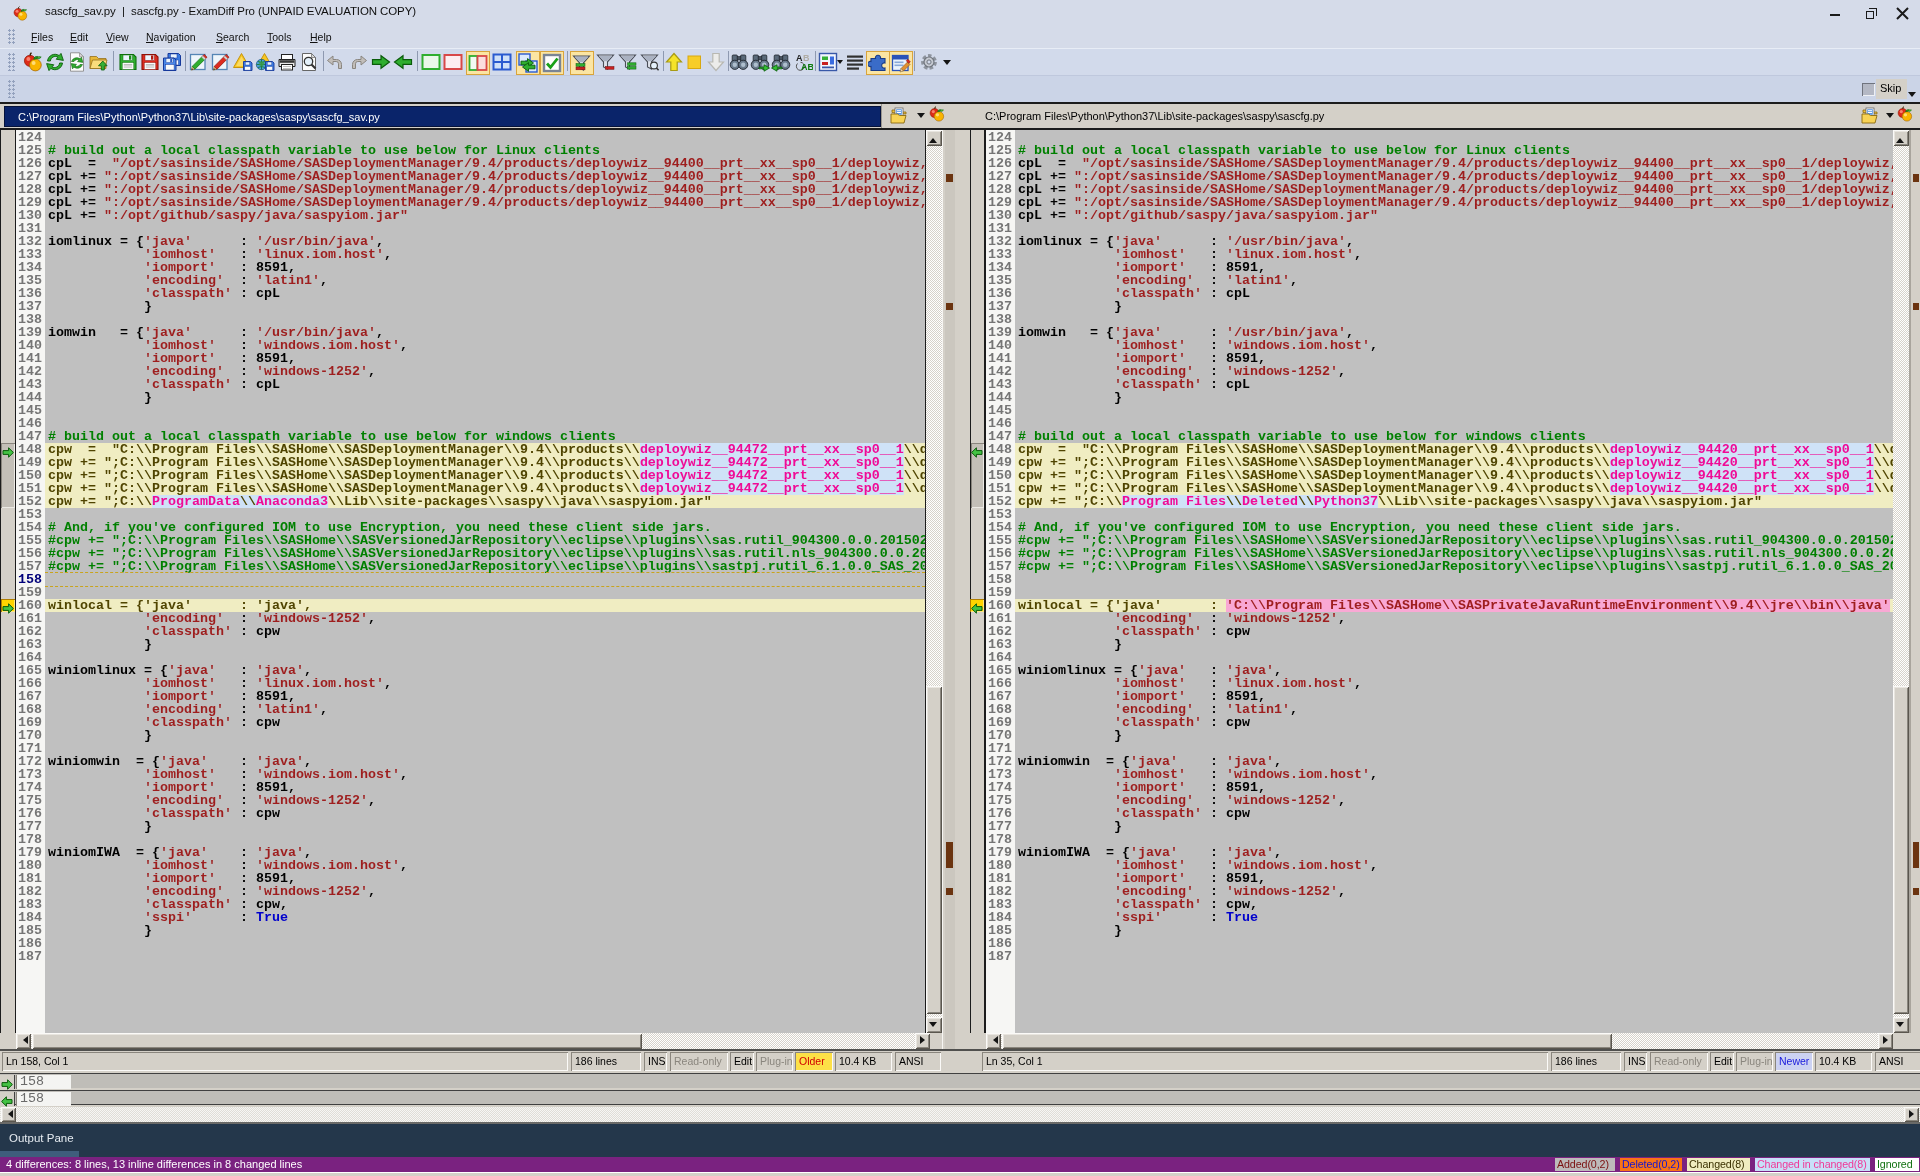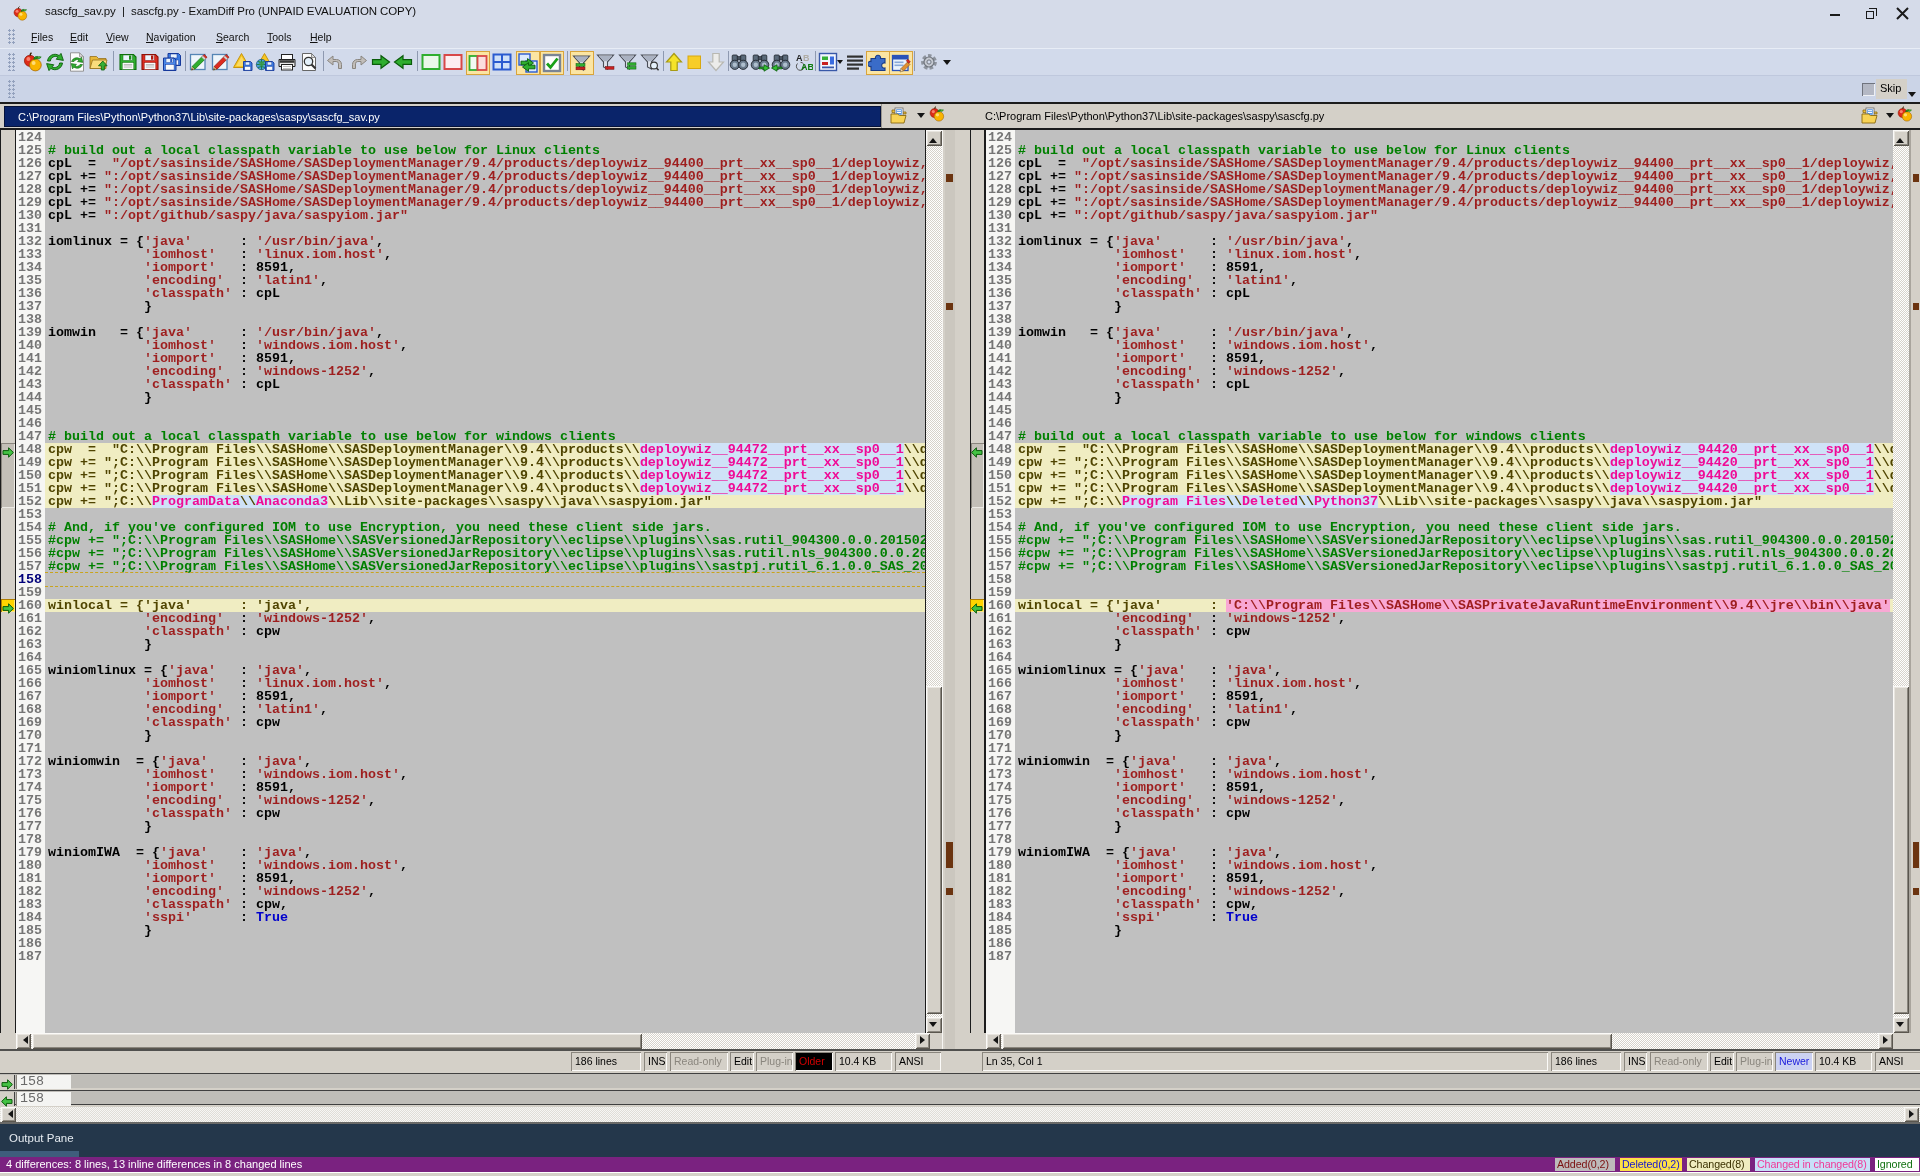--- a/index.html
+++ b/index.html
@@ -725,26 +725,27 @@
 <div class="track abs" style="left:986px;top:1033px;width:907px;height:16px"></div>
 <div class="sbtn" style="left:986px;top:1033px;width:15px;height:16px">
     <div class="tleft" style="left:3px;top:3px;border-right-color:#141414;border-width:4px;border-right-width:5px"></div>
   </div>
 <div class="sbtn" style="left:1878px;top:1033px;width:15px;height:16px">
     <div class="tright" style="left:5px;top:3px;border-left-color:#141414;border-width:4px;border-left-width:5px"></div>
   </div>
 <div class="thumb" style="left:1002px;top:1033px;width:610px;height:16px"></div>
 <div class="abs" style="left:0;top:1049px;width:1920px;height:2px;background:#50504e"></div>
 <div class="statusbar" style="left:0px;width:942px">
+    <div class="scell" style="left:2px;width:566px">Ln 158, Col 1</div>
     <div class="scell" style="left:571px;width:70px;">186 lines</div>
     <div class="scell" style="left:644px;width:23px;">INS</div>
     <div class="scell" style="left:670px;width:58px;"><span class="gray">Read-only</span></div>
     <div class="scell" style="left:730px;width:24px;">Edit</div>
     <div class="scell" style="left:756px;width:37px;"><span class="gray">Plug-in</span></div>
-    <div class="scell" style="left:795px;width:38px;background:#000000;"><span style="color:#d00000">Older</span></div>
+    <div class="scell" style="left:795px;width:38px;background:#fde047;"><span style="color:#d00000">Older</span></div>
     <div class="scell" style="left:835px;width:57px;">10.4 KB</div>
     <div class="scell" style="left:895px;width:46px;">ANSI</div>
   </div>
 <div class="statusbar" style="left:980px;width:960px">
     <div class="scell" style="left:2px;width:566px">Ln 35, Col 1</div>
     <div class="scell" style="left:571px;width:70px;">186 lines</div>
     <div class="scell" style="left:644px;width:23px;">INS</div>
     <div class="scell" style="left:670px;width:58px;"><span class="gray">Read-only</span></div>
     <div class="scell" style="left:730px;width:24px;">Edit</div>
     <div class="scell" style="left:756px;width:37px;"><span class="gray">Plug-in</span></div>
@@ -777,17 +778,17 @@
     <div class="tright" style="left:5px;top:2.5px;border-left-color:#141414;border-width:4px;border-left-width:5px"></div>
   </div>
 <div class="abs" style="left:0;top:1122px;width:1920px;height:2px;background:#6a6a68"></div>
 <div class="abs" id="opane">
     <div class="t">Output Pane</div>
     <div class="bar"></div>
   </div>
 <div class="abs" id="purple">
     <div class="t">4 differences: 8 lines, 13 inline differences in 8 changed lines</div>
     <div class="chip" style="left:1555px;width:60px;background:#bdbaba;color:#7a1010">Added(0,2)</div>
-    <div class="chip" style="left:1620px;width:62px;background:#fde047;color:#1515d0">Deleted(0,2)</div>
+    <div class="chip" style="left:1620px;width:62px;background:#f97316;color:#1515d0">Deleted(0,2)</div>
     <div class="chip" style="left:1687px;width:63px;background:#f0ecc0;color:#3a3000">Changed(8)</div>
     <div class="chip" style="left:1755px;width:115px;background:#c8dff8;color:#f03898">Changed in changed(8)</div>
     <div class="chip" style="left:1875px;width:44px;background:#ffffff;color:#107010">Ignored</div>
   </div>
 <div class="abs" id="botstrip"></div>
 </body></html>

